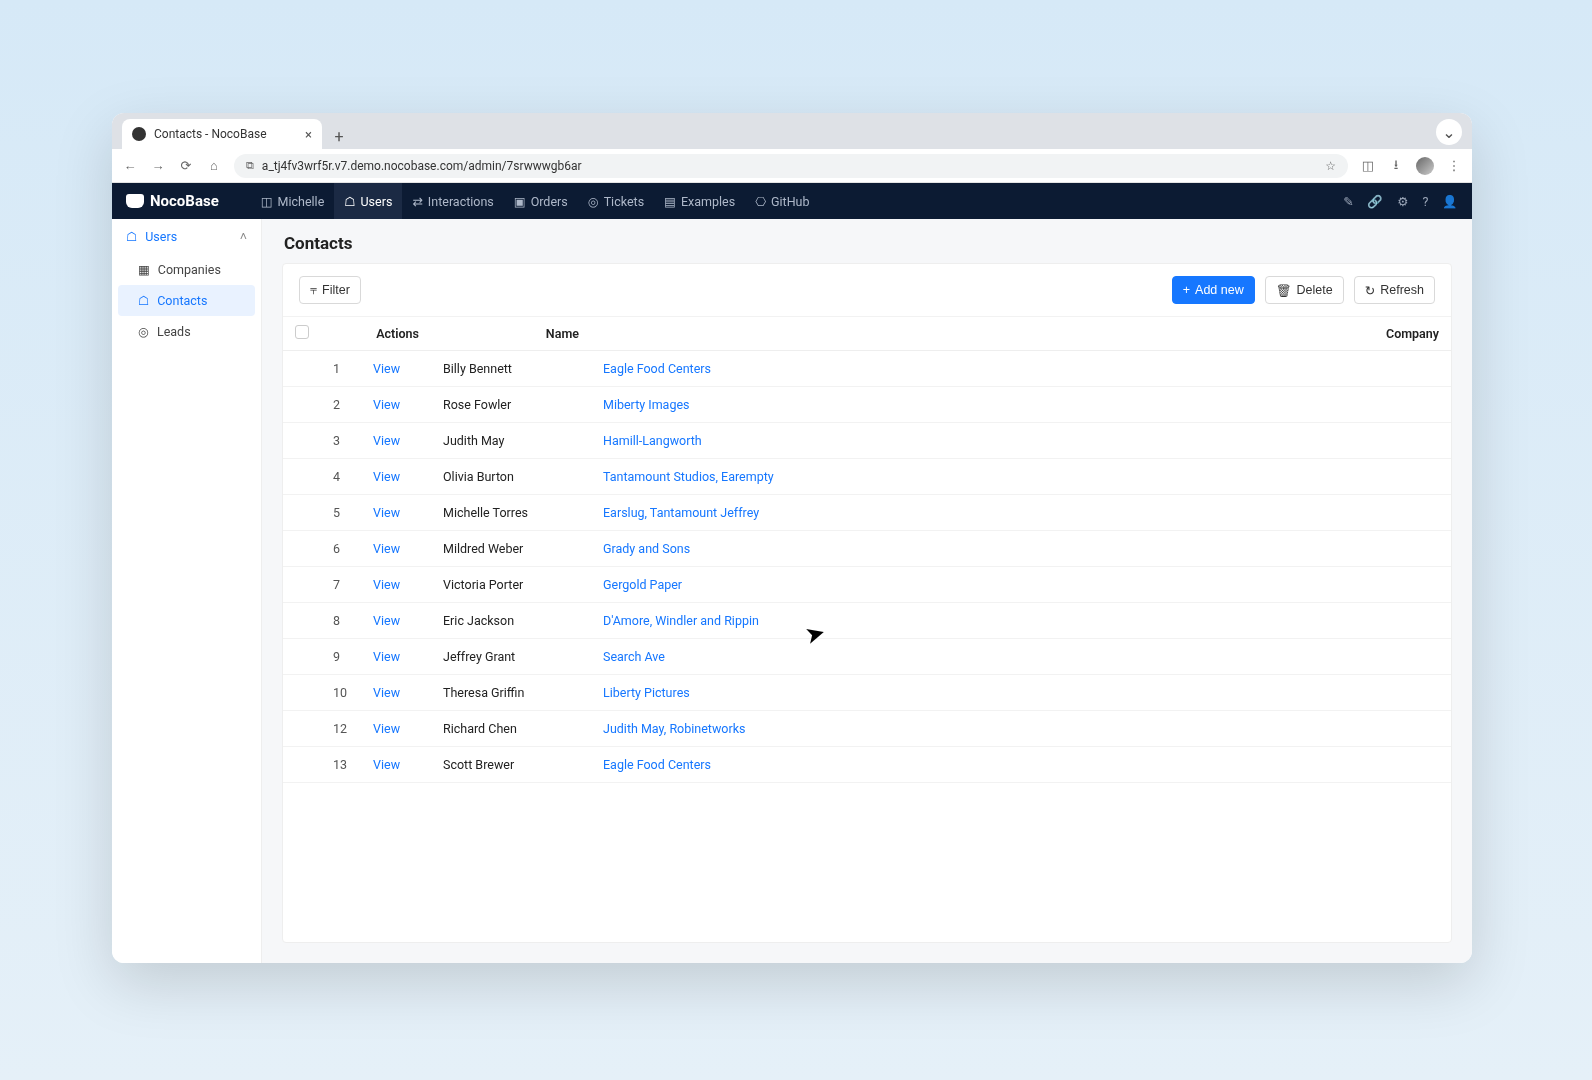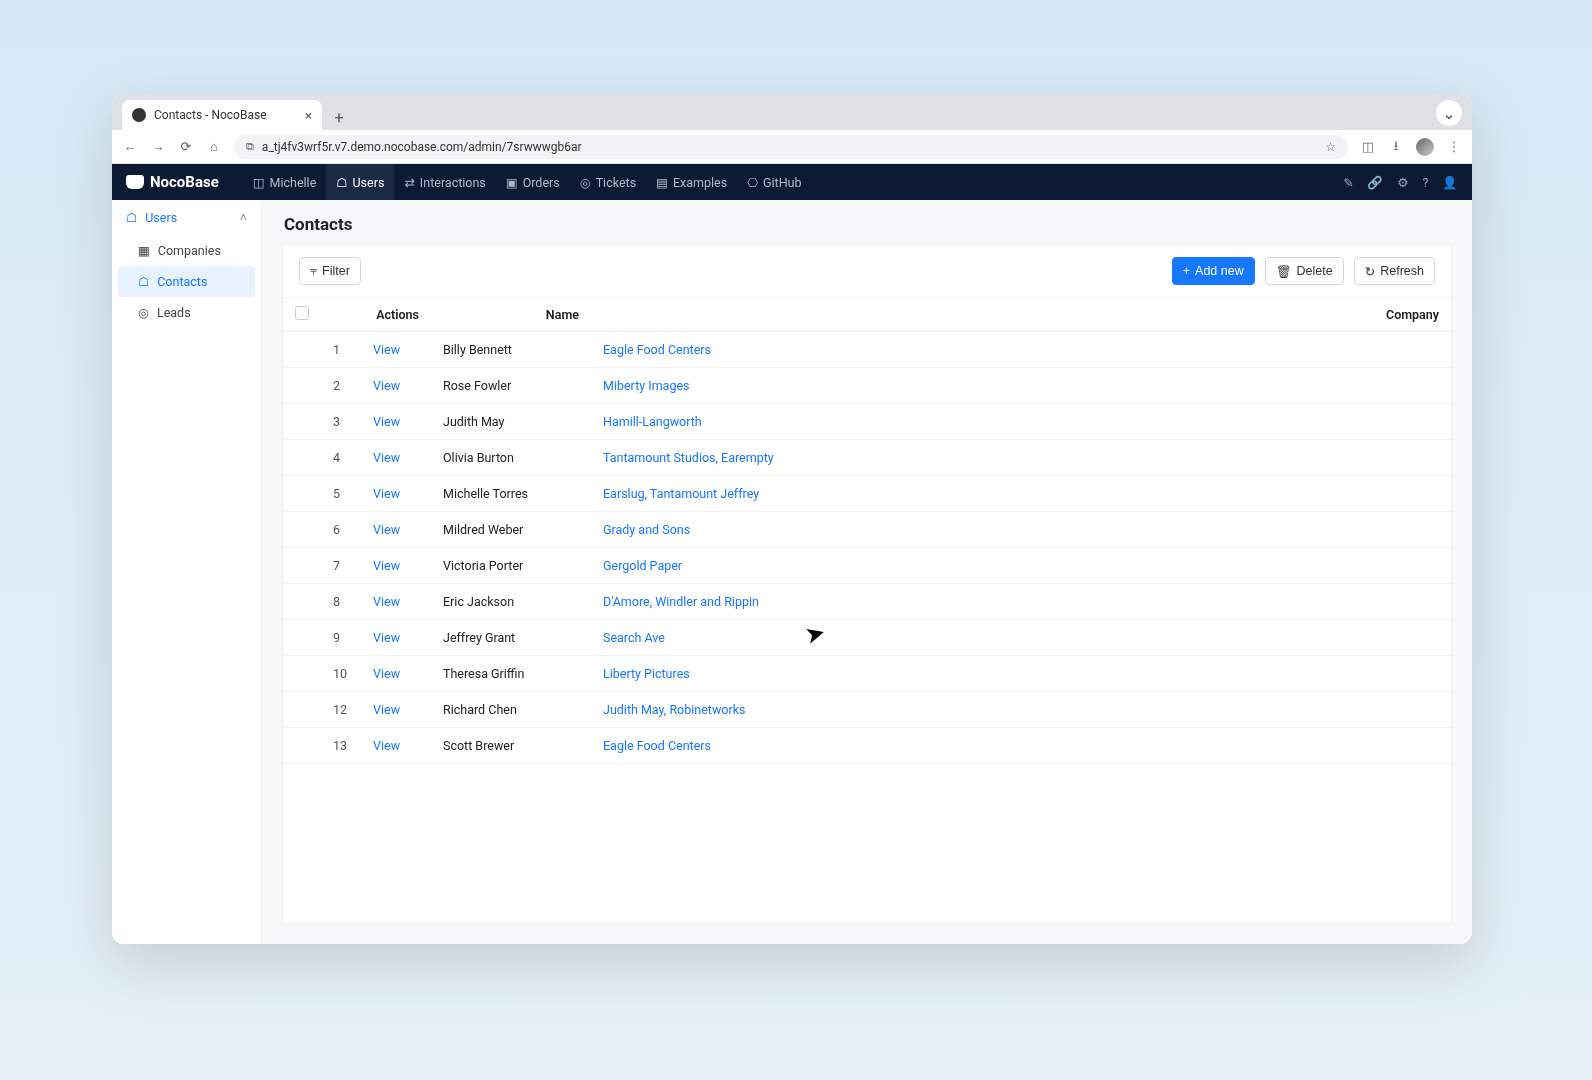--- a/index.html
+++ b/index.html
@@ -1,31 +1,31 @@
 <!DOCTYPE html>
 <html><head>
 <meta charset="utf-8">
 <style>
   * { box-sizing: border-box; margin: 0; padding: 0; }
   body { background: linear-gradient(to bottom,#d6e9f7,#e5f0f8); width: 1592px; height: 1080px; font-family: -apple-system, BlinkMacSystemFont, "Segoe UI", Roboto, Arial, sans-serif; overflow: hidden; position: relative;}
-  .browser-window { position: absolute; left: 112px; top: 94px; width: 1360px; height: 850px; background: #fff; border-radius: 12px; box-shadow: 0 20px 60px rgba(0,0,0,0.15); overflow: hidden; display: flex; flex-direction: column; }
+  .browser-window { position: absolute; left: 112px; top: 113px; width: 1360px; height: 850px; background: #fff; border-radius: 12px; box-shadow: 0 20px 60px rgba(0,0,0,0.15); overflow: hidden; display: flex; flex-direction: column; }
   
   .tab-strip { height: 36px; background:#dee1e6; display:flex; align-items:flex-end; padding-left:10px; }
   .tab-btn-round { width:26px; height:26px; border-radius:50%; background:#fff; display:flex; align-items:center; justify-content:center; margin-right:10px; color:#555; margin-left:auto; cursor:pointer; position:relative; top:-4px;}
   .browser-tab { background:#fff; border-radius:8px 8px 0 0; height:30px; display:flex; align-items:center; padding:0 10px; font-size:12px; color:#333; gap:8px; min-width:200px; position:relative;}
   .browser-tab .favicon { width:14px; height:14px; border-radius:50%; background:#333;}
   .browser-tab .close { font-size:13px; color:#555; margin-left:auto; cursor:pointer;}
   .newtab-plus { width:26px; height:26px; display:flex; align-items:center; justify-content:center; color:#555; font-size:16px; cursor:pointer; margin-left:4px;}
   
   .addr-row { height:34px; background:#fff; border-bottom:1px solid #e4e4e4; display:flex; align-items:center; padding:0 10px; gap:12px; color:#555; font-size:13px;}
   .addr-row .icn { width:16px; text-align:center; cursor:pointer; color:#666;}
   .addr-pill { flex:1; background:#f1f3f4; border-radius:20px; height:24px; display:flex; align-items:center; padding:0 12px; gap:8px; font-size:12px; color:#333;}
   .avatar-dot { width:18px; height:18px; border-radius:50%; background:linear-gradient(135deg,#666,#ccc);}
   
-  .app-nav { height:36px; background:#0c1b33; display:flex; align-items:center; padding:0 14px; color:#d9dee7; font-size:12.5px; gap:12px;}
+  .app-nav { height:36px; background:#0c1b33; display:flex; align-items:center; padding:0 14px; color:#d9dee7; font-size:12.5px; gap:20px;}
   .brand { display:flex; align-items:center; gap:6px; margin-right:12px; font-weight:700; font-size:15px; color:#fff;}
   .brand .logo { width:18px; height:14px; background:#fff; border-radius:3px 3px 6px 6px; position:relative;}
   .nav-item { padding:0 10px; height:36px; display:flex; align-items:center; gap:5px; color:#aeb8c9; cursor:pointer;}
   .nav-item.active { background:#1b2a44; color:#fff;}
   .nav-right { margin-left:auto; display:flex; align-items:center; gap:14px; color:#9aa5b7;}
   .nav-right .ri { cursor:pointer;}
   
   .app-body { flex:1; display:flex; min-height:0;}
   .sidebar { width:150px; background:#fff; border-right:1px solid #eee; font-size:12.5px; color:#333;}
   .side-head { padding:10px 14px; display:flex; align-items:center; gap:8px; color:#1677ff; cursor:pointer;}

